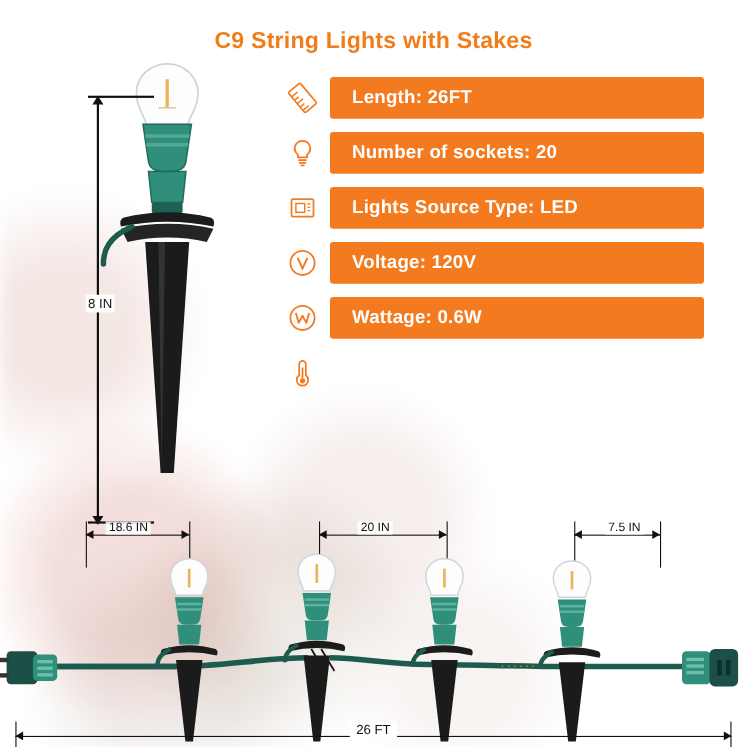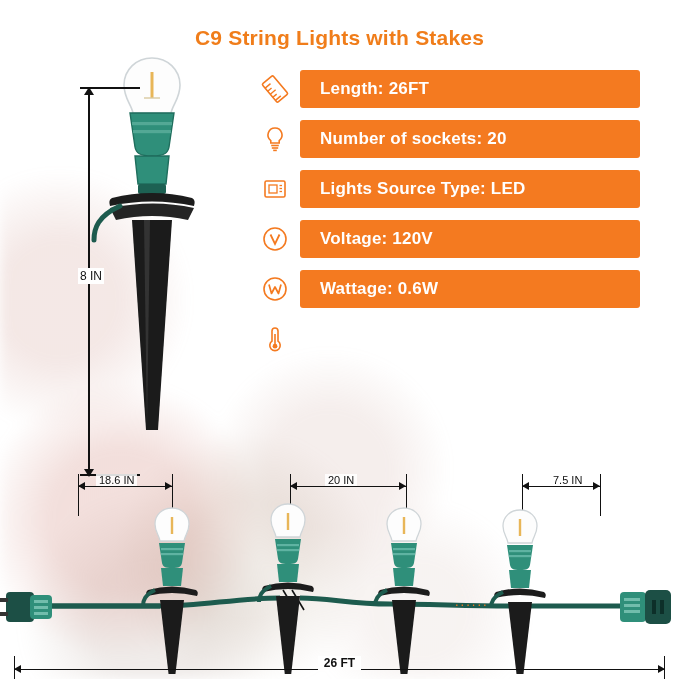--- a/index.html
+++ b/index.html
@@ -65,21 +65,21 @@
   .tick{position:absolute;width:1px;background:#111;}
   .hline{position:absolute;height:1px;background:#111;}
   .arrowL,.arrowR{position:absolute;width:0;height:0;border-top:4px solid transparent;border-bottom:4px solid transparent;}
   .arrowL{border-right:7px solid #111;}
   .arrowR{border-left:7px solid #111;}
 
   .dots{position:absolute;left:455px;top:130px;color:#f47a20;font-size:13px;letter-spacing:2px;}
 
   .bottom-label{
     position:absolute;left:0;top:192px;width:679px;text-align:center;
-    font-size:12px;color:#111;font-weight:bold;
+    font-size:12px;color:#111;
   }
   .bottom-label span{background:#fff;padding:0 6px;}
 
   svg{display:block;}
 </style>
 </head>
 <body>
 
 <div id="root">
 

